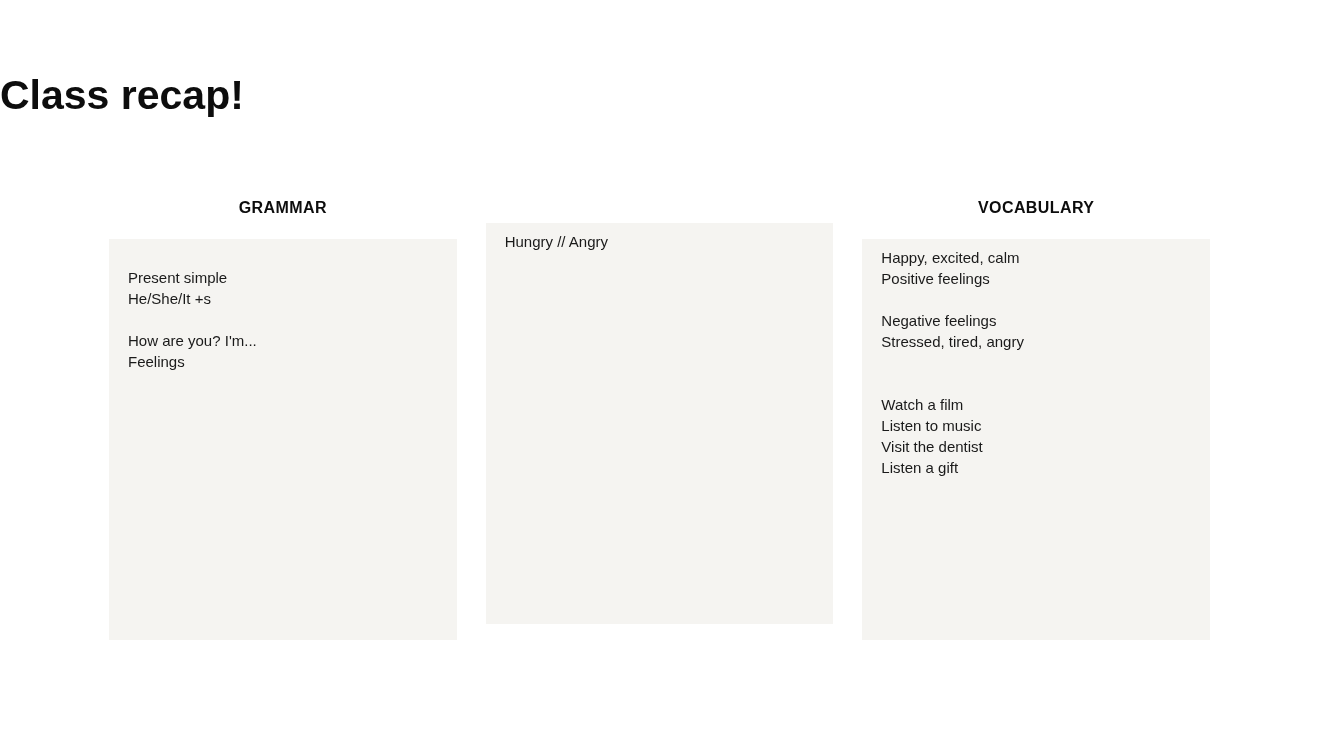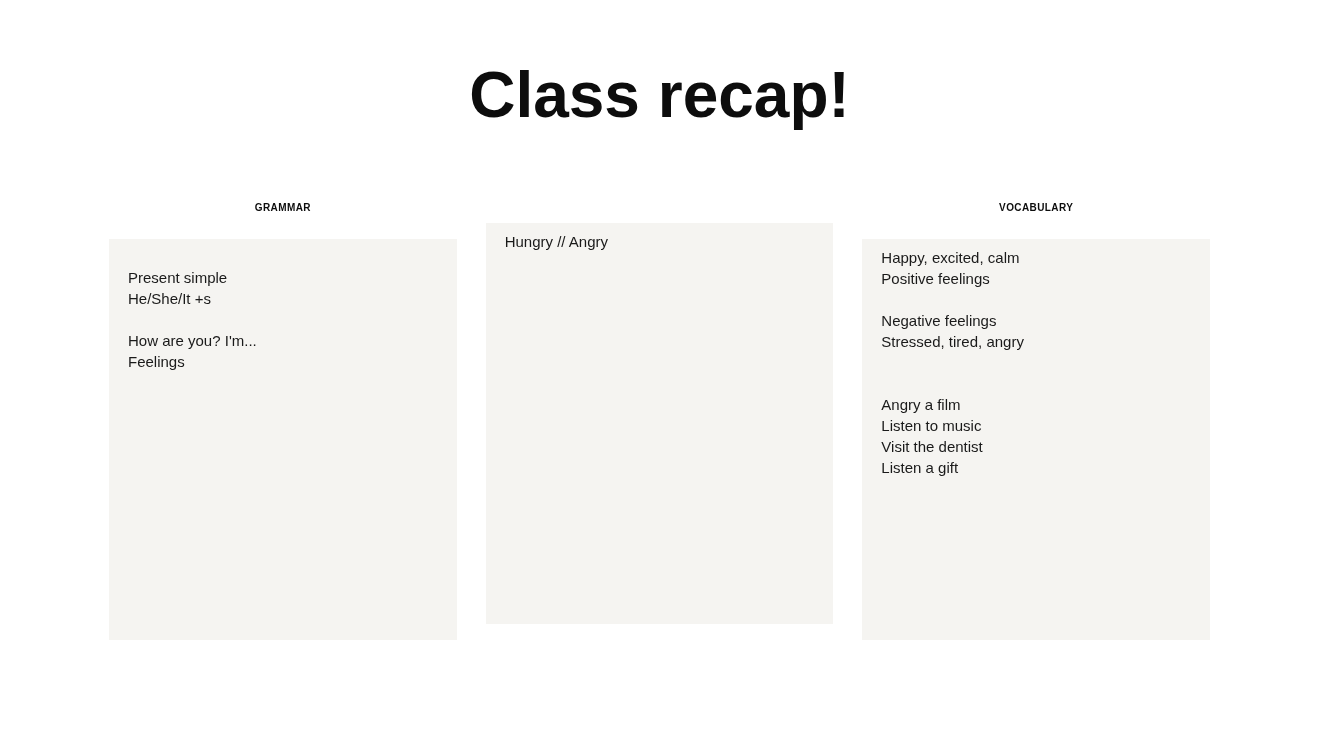--- a/index.html
+++ b/index.html
@@ -14,22 +14,22 @@
     overflow: hidden;
     font-family: "Liberation Sans", sans-serif;
     color: var(--text-color, #1a1a1a);
   }
   .slide-title {
     position: absolute;
     top: 64px;
     left: 0;
     width: 100%;
     margin: 0;
-    text-align: center;
-    font-size: 64px;
+    text-align: left;
+    font-size: 41px;
     line-height: 62px;
     font-weight: 800;
     letter-spacing: 0px;
     color: var(--heading-color, #0d0d0d);
   }
   .columns {
     position: absolute;
     left: 109px;
     top: 200px;
     width: 1101px;
@@ -39,21 +39,21 @@
   .column {
     flex: 1 1 0;
     display: flex;
     flex-direction: column;
     min-width: 0;
   }
   .column-header {
     height: 16px;
     line-height: 16px;
     text-align: center;
-    font-size: 10px;
+    font-size: 16px;
     font-weight: 800;
     letter-spacing: 0.4px;
     color: var(--heading-color, #0d0d0d);
   }
   .card {
     margin-top: 23px;
     height: 401px;
     background: var(--card-bg, #f5f4f1);
     padding: 8px 18px 0 19px;
     box-sizing: border-box;
@@ -95,20 +95,20 @@
   <div class="column">
     <div class="column-header">VOCABULARY</div>
     <div class="card">
         <div class="line">Happy, excited, calm</div>
         <div class="line">Positive feelings</div>
         <div class="line">&nbsp;</div>
         <div class="line">Negative feelings</div>
         <div class="line">Stressed, tired, angry</div>
         <div class="line">&nbsp;</div>
         <div class="line">&nbsp;</div>
-        <div class="line">Angry a film</div>
+        <div class="line">Watch a film</div>
         <div class="line">Listen to music</div>
         <div class="line">Visit the dentist</div>
         <div class="line">Listen a gift</div>
       </div>
   </div>
 
 </div>
 
 </body></html>

